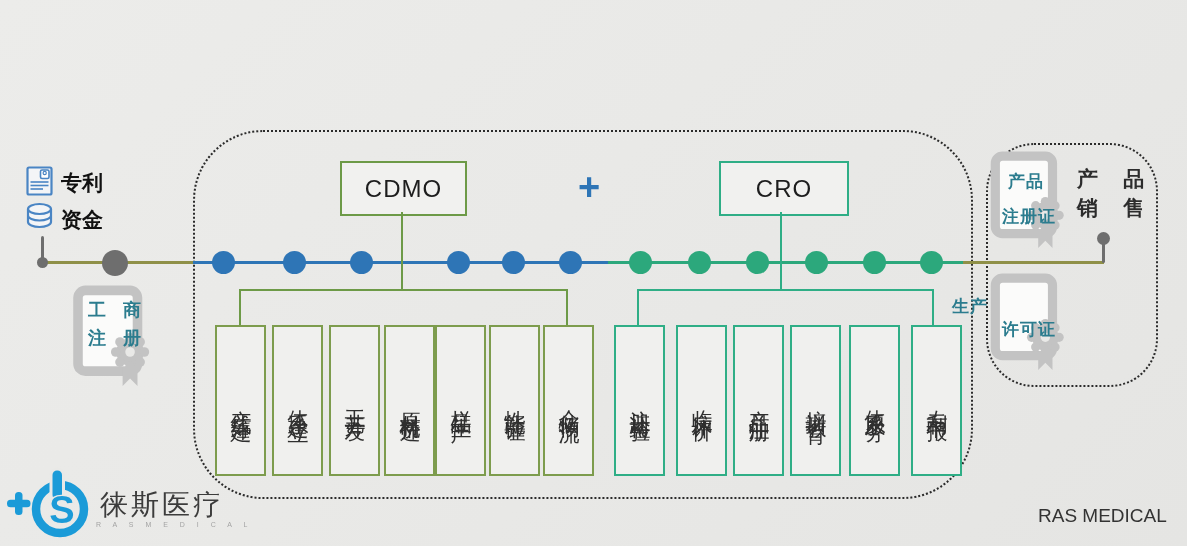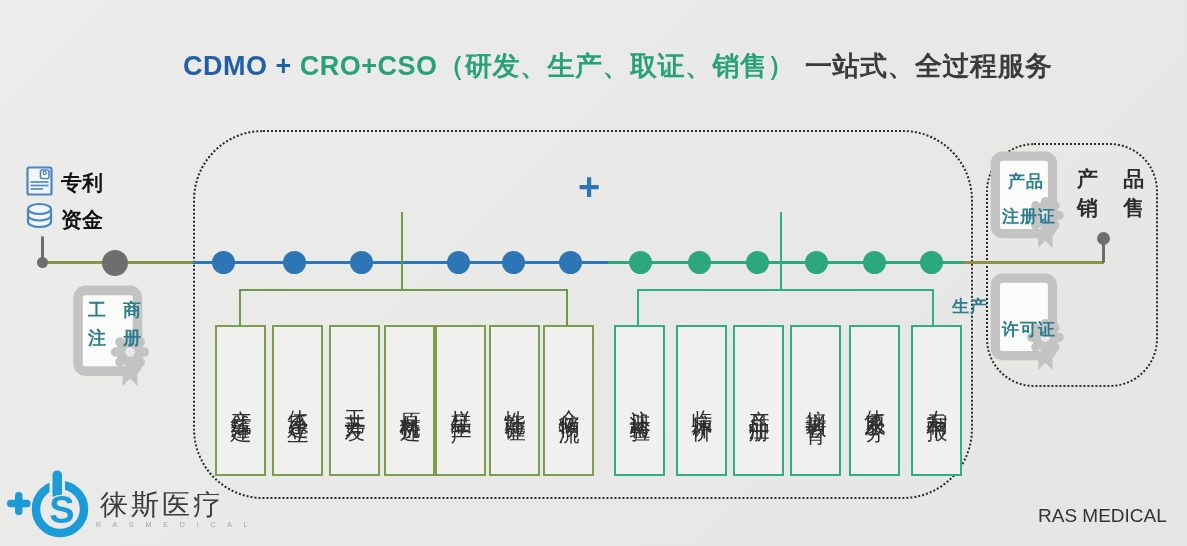--- a/index.html
+++ b/index.html
@@ -54,23 +54,20 @@
   
   .logo-cn{position:absolute;left:100px;top:486px;font-size:28px;color:#3c3c3c;letter-spacing:3px;font-weight:500;}
   .logo-sub{position:absolute;left:96px;top:521px;font-size:7px;color:#a3a3a3;letter-spacing:5px;}
   .brand{position:absolute;left:1038px;top:505px;font-size:19px;color:#333;}
 </style>
 </head>
 <body>
 
 <div class="stage">
 
-  <div class="title">
-    <span class="t-blue">CDMO + </span><span class="t-green">CRO+CSO（研发、生产、取证、销售）</span><span class="t-dark">一站式、全过程服务</span>
-  </div>
 
   <div class="dash-main"></div>
   <div class="dash-right"></div>
 
   <svg class="abs" style="left:26px;top:166px" width="27" height="30" viewBox="0 0 27 30">
     <rect x="1.5" y="1.5" width="24" height="27" rx="1.5" fill="#f4f5f7" stroke="#4a85c4" stroke-width="2.2"></rect>
     <rect x="14.5" y="4" width="8.5" height="8.5" rx="1.5" fill="#ffffff" stroke="#4a85c4" stroke-width="1.6"></rect>
     <circle cx="18.7" cy="7" r="1.6" fill="none" stroke="#4a85c4" stroke-width="1.2"></circle>
     <line x1="4.5" y1="16" x2="22.5" y2="16" stroke="#4a85c4" stroke-width="1.6"></line>
     <line x1="4.5" y1="19.5" x2="22.5" y2="19.5" stroke="#4a85c4" stroke-width="1.6"></line>
@@ -103,21 +100,23 @@
   <div class="dot dot-blue" style="left:447px"></div>
   <div class="dot dot-blue" style="left:502px"></div>
   <div class="dot dot-blue" style="left:559px"></div>
   <div class="dot dot-green" style="left:629px"></div>
   <div class="dot dot-green" style="left:688px"></div>
   <div class="dot dot-green" style="left:746px"></div>
   <div class="dot dot-green" style="left:805px"></div>
   <div class="dot dot-green" style="left:863px"></div>
   <div class="dot dot-green" style="left:920px"></div>
 
+  <div class="hbox" style="left:340px;width:123px;border-color:#6d9a47">CDMO</div>
   <div class="plus">+</div>
+  <div class="hbox" style="left:719px;width:126px;border-color:#2fae86">CRO</div>
 
   <div class="cl cl-olive" style="left:401px;top:212px;width:2px;height:78px"></div>
   <div class="cl cl-olive" style="left:239px;top:289px;width:329px;height:2px"></div>
   <div class="cl cl-olive" style="left:239px;top:289px;width:2px;height:36px"></div>
   <div class="cl cl-olive" style="left:566px;top:289px;width:2px;height:36px"></div>
 
   <div class="cl cl-teal" style="left:780px;top:212px;width:2px;height:78px"></div>
   <div class="cl cl-teal" style="left:637px;top:289px;width:297px;height:2px"></div>
   <div class="cl cl-teal" style="left:637px;top:289px;width:2px;height:36px"></div>
   <div class="cl cl-teal" style="left:932px;top:289px;width:2px;height:36px"></div>

